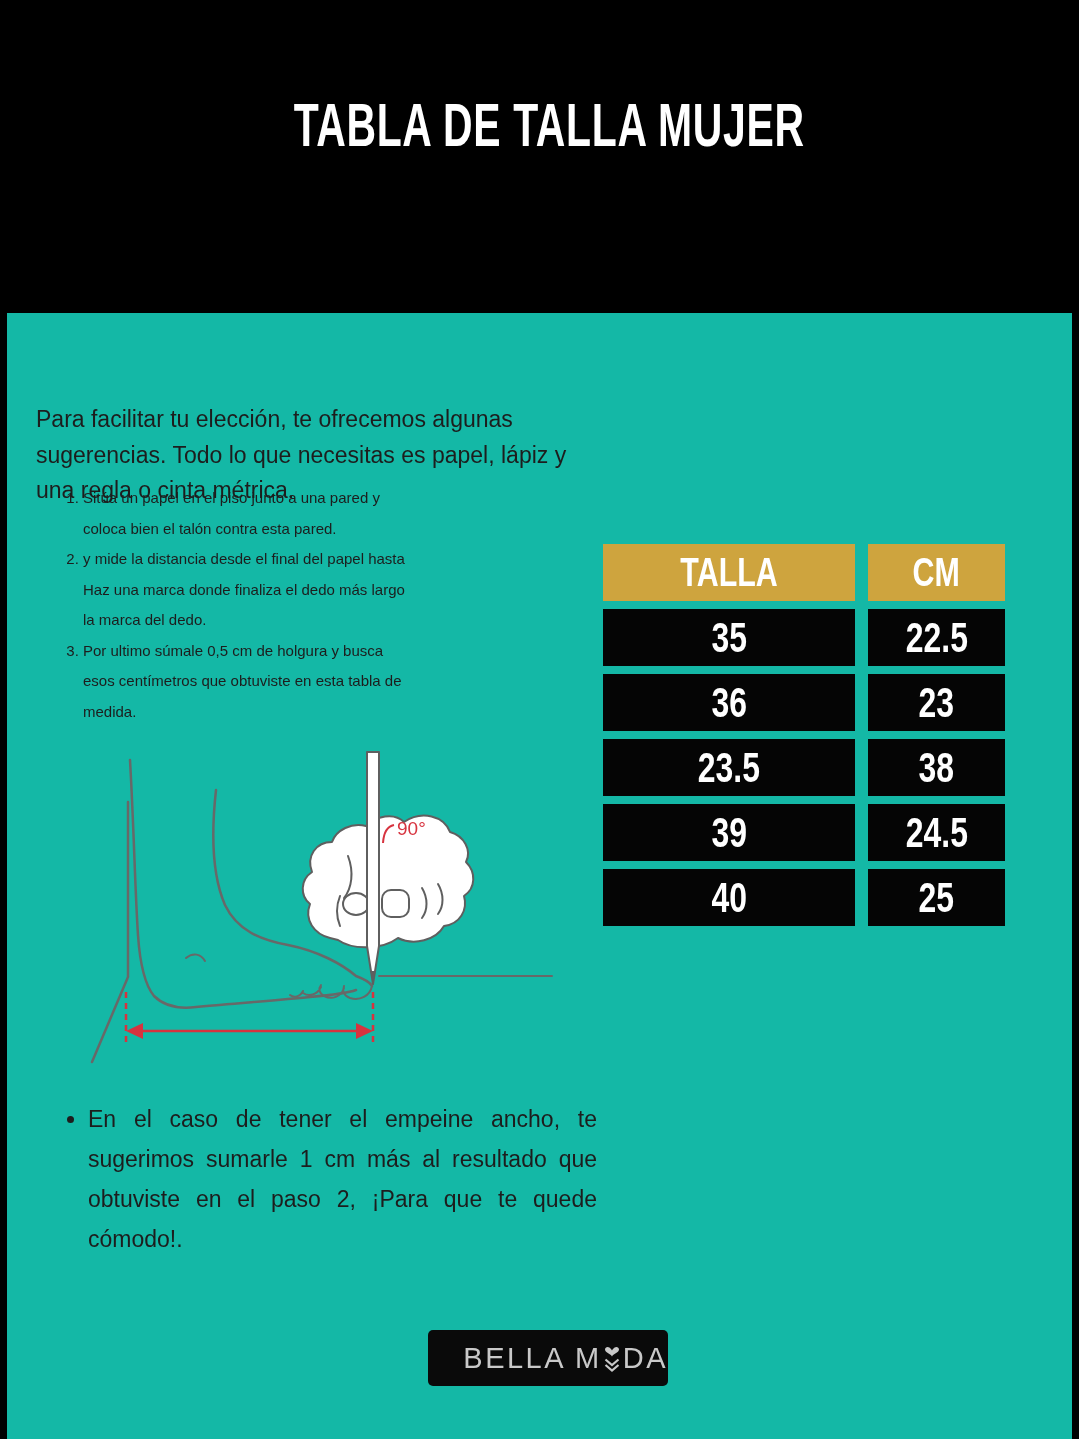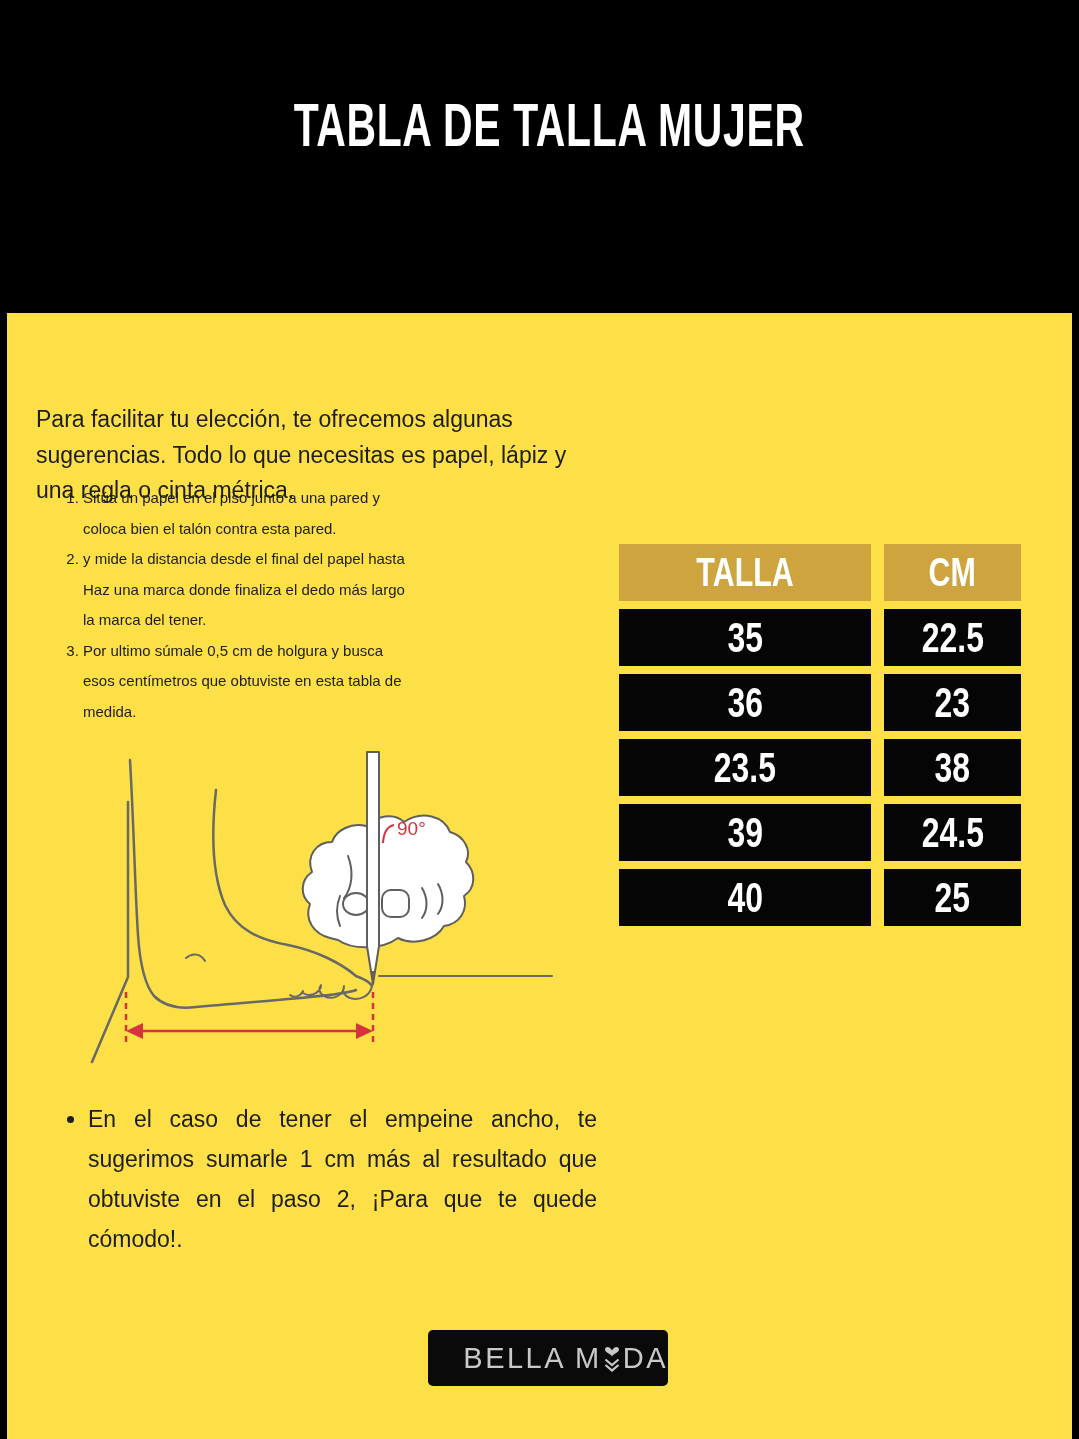--- a/index.html
+++ b/index.html
@@ -5,31 +5,31 @@
   html,body{margin:0;padding:0;background:#000;}
   body{width:1079px;height:1439px;position:relative;font-family:"Liberation Sans",sans-serif;overflow:hidden;}
 
   
   .header-band{position:absolute;left:0;top:0;width:1079px;height:313px;background:#000;color:#fff;text-align:center;padding-left:10px;}
   .title-line{display:block;font-weight:800;font-size:62px;line-height:66px;letter-spacing:1px;white-space:nowrap;}
   .title-line > span{display:inline-block;transform:scaleX(0.66);transform-origin:center;}
   .title-wrap{padding-top:92px;}
 
   
-  .content-card{position:absolute;left:7px;top:313px;width:1065px;height:1126px;background:#fde047;color:#1d1d1d;}
+  .content-card{position:absolute;left:7px;top:313px;width:1065px;height:1126px;background:#14b8a6;color:#1d1d1d;}
 
   
   .intro{position:absolute;left:29px;top:66px;width:560px;font-size:23px;line-height:35.5px;}
   .intro span{display:block;}
   ol.steps{position:absolute;left:29px;top:170px;width:560px;margin:0;padding:0 0 0 47px;font-size:15px;line-height:30.5px;}
   ol.steps li{margin:0;padding:0;}
   ol.steps span{display:block;}
 
   
-  .size-table{position:absolute;left:612px;top:231px;display:grid;grid-template-columns:252px 137px;column-gap:13px;row-gap:8px;}
+  .size-table{position:absolute;left:596px;top:231px;display:grid;grid-template-columns:252px 137px;column-gap:13px;row-gap:8px;}
   .cell{height:57px;display:flex;align-items:center;justify-content:center;color:#fff;font-weight:800;}
   .cell.head{background:#CEA43E;font-size:40px;}
   .cell.body{background:#050505;font-size:42px;}
   .cell > span{display:inline-block;transform:scaleX(0.76);transform-origin:center;white-space:nowrap;}
 
   
   .foot-diagram{position:absolute;left:83px;top:427px;width:480px;height:330px;}
 
   
   ul.note{position:absolute;left:30px;top:778px;width:525px;margin:0;padding:0 0 0 43px;font-size:23px;line-height:40px;}
@@ -61,21 +61,21 @@
   </p>
 
   <ol class="steps">
     <li>
       <span>Sitúa un papel en el piso junto a una pared y</span>
       <span>coloca bien el talón contra esta pared.</span>
     </li>
     <li>
       <span>y mide la distancia desde el final del papel hasta</span>
       <span>Haz una marca donde finaliza el dedo más largo</span>
-      <span>la marca del tener.</span>
+      <span>la marca del dedo.</span>
     </li>
     <li>
       <span>Por ultimo súmale 0,5 cm de holgura y busca</span>
       <span>esos centímetros que obtuviste en esta tabla de</span>
       <span>medida.</span>
     </li>
   </ol>
 
   <div class="size-table">
     <div class="cell head">

